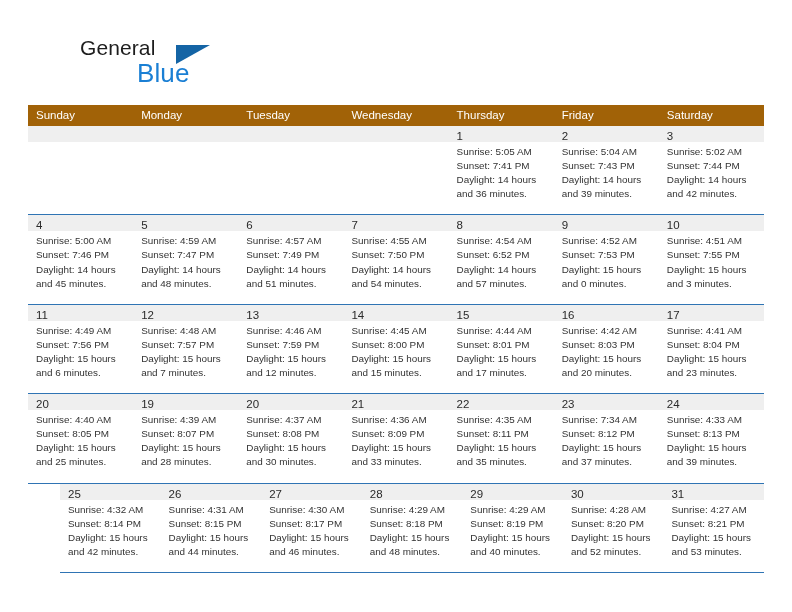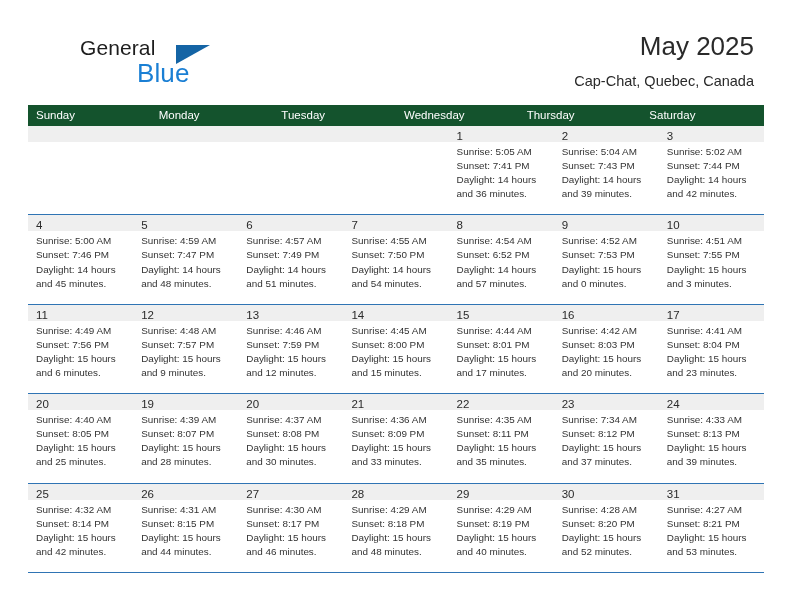--- a/index.html
+++ b/index.html
@@ -91,41 +91,42 @@
   
   .calendar {
     position: absolute;
     left: 28px;
     top: 105px;
     width: 736px;
   }
 
   .dow-row {
     display: flex;
-    background: #14532d;
+    background: #a16207;
     height: 21px;
   }
   .dow {
     flex: 1 1 0;
     color: #ffffff;
     font-size: 11.5px;
     line-height: 21px;
     padding-left: 8px;
     box-sizing: border-box;
     white-space: nowrap;
   }
 
   .week {
     display: flex;
     border-bottom: 1.3px solid #2f74b4;
     height: 89.4px;
     box-sizing: border-box;
   }
   .week:last-child {
     border-bottom: 1.3px solid #2f74b4;
+    margin-left: 32px;
   }
 
   .cell {
     flex: 1 1 0;
     box-sizing: border-box;
     position: relative;
     background: #ffffff;
     overflow: hidden;
   }
   .cell .daynum-band {
@@ -159,34 +160,31 @@
 <div class="page">
 
   <div class="header">
 
     <div class="brand">
       <span class="brand-general">General</span>
       <span class="brand-flag"></span>
       <span class="brand-blue">Blue</span>
     </div>
 
-    <div class="title-block">
-      <div class="cal-title">May 2025</div>
-      <div class="cal-subtitle">Cap-Chat, Quebec, Canada</div>
-    </div>
 
   </div>
 
   <div class="calendar">
     <div class="dow-row" id="dow-row">
         <div class="dow">Sunday</div>
         <div class="dow">Monday</div>
         <div class="dow">Tuesday</div>
         <div class="dow">Wednesday</div>
         <div class="dow">Thursday</div>
+        <div class="dow">Friday</div>
         <div class="dow">Saturday</div>
       </div>
     <div id="weeks-container">
         <div class="week">
           <div class="cell empty">
             <div class="daynum-band"><span class="daynum"></span></div>
             <div class="cell-body"></div>
           </div>
           <div class="cell empty">
             <div class="daynum-band"><span class="daynum"></span></div>
@@ -302,21 +300,21 @@
               <div class="info-line">Daylight: 15 hours</div>
               <div class="info-line">and 6 minutes.</div>
             </div>
           </div>
           <div class="cell">
             <div class="daynum-band"><span class="daynum">12</span></div>
             <div class="cell-body">
               <div class="info-line">Sunrise: 4:48 AM</div>
               <div class="info-line">Sunset: 7:57 PM</div>
               <div class="info-line">Daylight: 15 hours</div>
-              <div class="info-line">and 9 minutes.</div>
+              <div class="info-line">and 7 minutes.</div>
             </div>
           </div>
           <div class="cell">
             <div class="daynum-band"><span class="daynum">13</span></div>
             <div class="cell-body">
               <div class="info-line">Sunrise: 4:46 AM</div>
               <div class="info-line">Sunset: 7:59 PM</div>
               <div class="info-line">Daylight: 15 hours</div>
               <div class="info-line">and 12 minutes.</div>
             </div>

